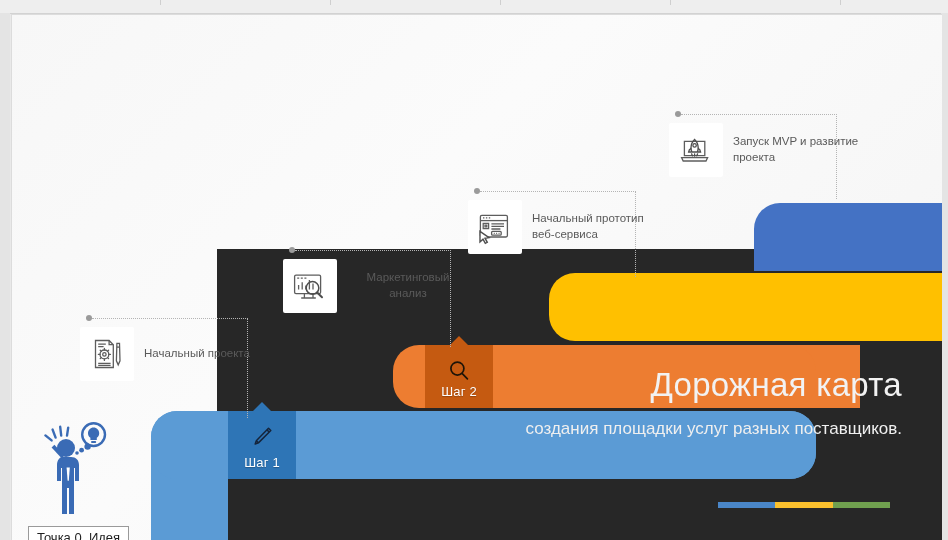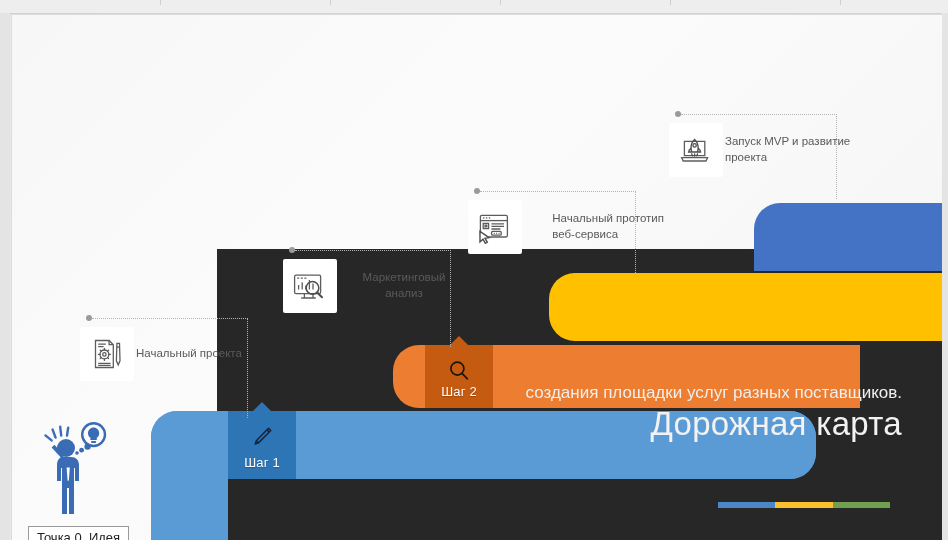--- a/index.html
+++ b/index.html
@@ -56,21 +56,21 @@
   #step4{left:742px;top:188px;width:199px;height:68px;}
   #step4 .bar-body{background:#4472C4;border-radius:26px 0 0 0;}
   #step4 .tab{left:76px;background:#2F5597;}
   #step4 .notch{border-bottom:9px solid #2F5597;}
 
   
   .callout{position:absolute;}
   .callout .dotline-h{position:absolute;height:0;border-top:1px dotted #b4b4b4;}
   .callout .dotline-v{position:absolute;width:0;border-left:1px dotted #b4b4b4;}
   .callout .dot{position:absolute;width:6px;height:6px;border-radius:50%;background:#9a9a9a;}
-  .callout .cbox{position:absolute;display:flex;align-items:center;gap:2px;}
+  .callout .cbox{position:absolute;display:flex;align-items:center;gap:10px;}
   .callout .cicon{width:54px;height:54px;background:#ffffff;border-radius:2px;display:flex;
                   align-items:center;justify-content:center;flex:0 0 54px;}
   .callout .ctext{font-size:11.5px;line-height:1.35;color:#5a5a5a;white-space:pre-line;}
 
   #c1{left:74px;top:300px;}
   #c2{left:277px;top:232px;}
   #c3{left:462px;top:173px;}
   #c4{left:663px;top:96px;}
 
   
@@ -192,21 +192,21 @@
         </div>
         <div class="ctext" style="text-align:center;flex:1">Маркетинговый
 анализ</div>
       </div>
     </div>
 
     <div class="callout" id="c3">
       <div class="dot" style="left:0;top:0"></div>
       <div class="dotline-h" style="left:6px;top:3px;width:156px"></div>
       <div class="dotline-v" style="left:161px;top:3px;height:86px"></div>
-      <div class="cbox" style="left:-6px;top:12px;width:196px;justify-content:space-between;">
+      <div class="cbox" style="left:-6px;top:12px;width:196px;">
         <div class="cicon">
           <svg width="40" height="36" viewBox="0 0 40 36">
             <g fill="none" stroke="#5d5d5d" stroke-width="1.3">
               <rect x="5.4" y="6.4" width="27" height="21.6" rx="1.4"></rect>
               <path d="M5.4 11.6h27"></path>
               <path d="M8 8.9h1.4M10.9 8.9h1.4M13.8 8.9h1.4"></path>
               <rect x="8.2" y="14.4" width="5.4" height="5.2"></rect>
               <path d="M10 16.2h1.8v1.6H10Z"></path>
               <path d="M16.4 14.8h12.6M16.4 17.4h12.6M16.4 20h9"></path>
               <rect x="16.6" y="22.4" width="9.6" height="3.8" rx="1"></rect>
@@ -264,22 +264,22 @@
             </g>
             <path d="M57.6 7.6c3.1 0 5.6 2.5 5.6 5.6 0 2-1 3.6-2.4 4.6v2.2h-6.4v-2.2c-1.4-1-2.4-2.6-2.4-4.6 0-3.1 2.5-5.6 5.6-5.6Z"></path>
             <rect x="55" y="21" width="5.2" height="2" rx="1"></rect>
           </g>
         </svg>
       </div>
       <div class="p0-label">Точка 0. Идея</div>
     </div>
 
     <div id="titleblock">
+      <div id="title-main">Дорожная карта</div>
       <div id="title-sub">создания площадки услуг разных поставщиков.</div>
-      <div id="title-main">Дорожная карта</div>
     </div>
     <div id="accent-bar">
       <span style="background: rgb(74, 134, 200);"></span>
       <span style="background: rgb(251, 192, 45);"></span>
       <span style="background: rgb(112, 160, 79);"></span>
     </div>
 
   </div>
 </div>
 

